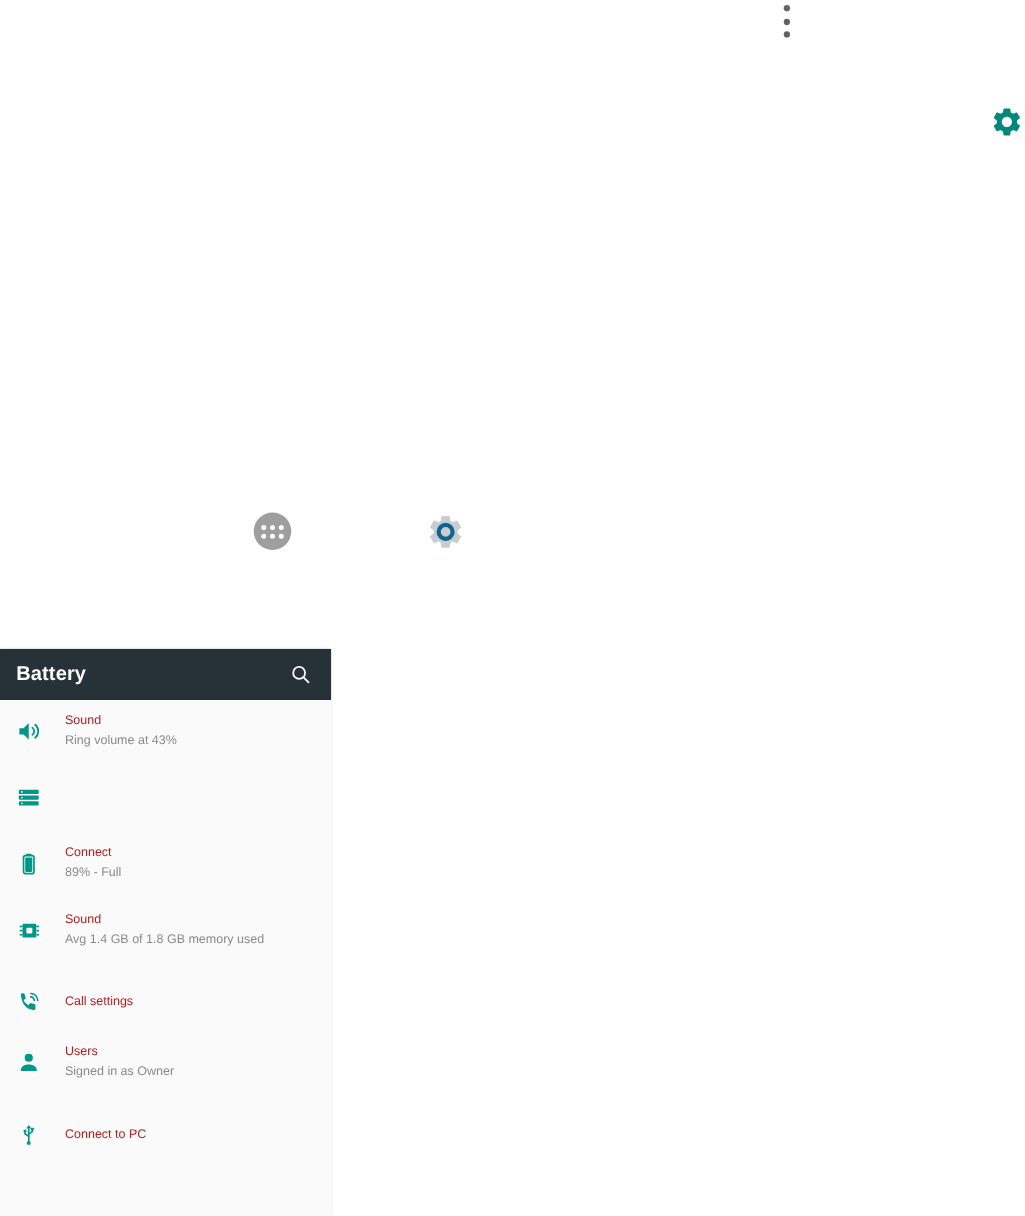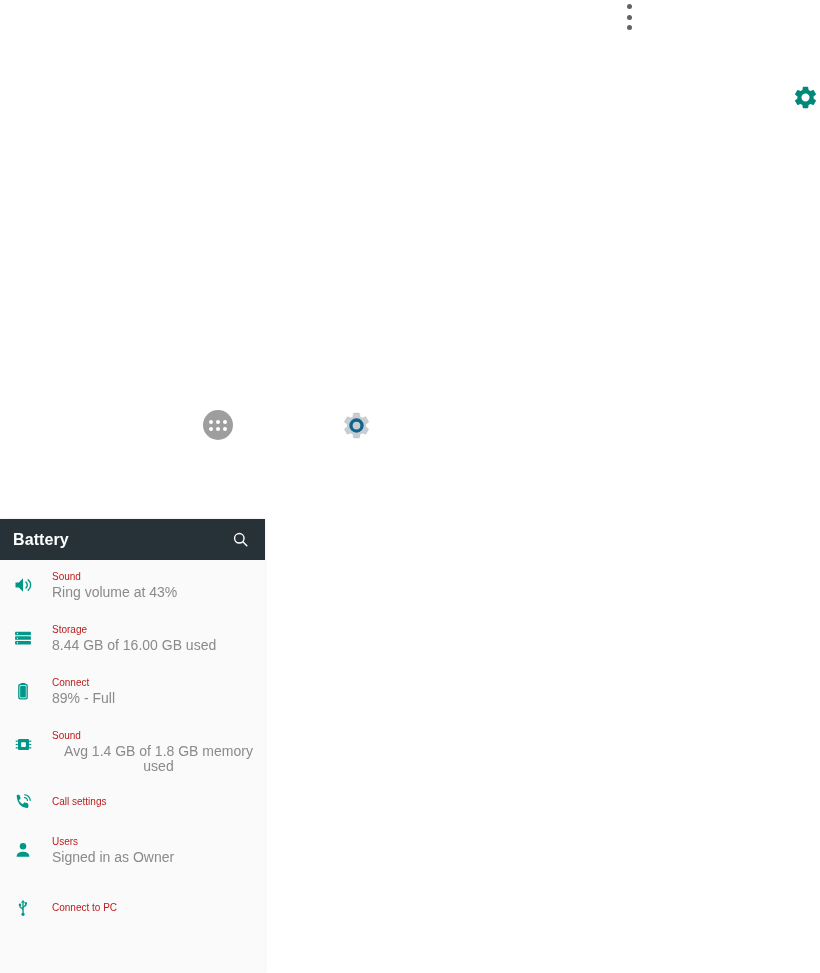--- a/index.html
+++ b/index.html
@@ -154,25 +154,24 @@
     margin-left: 18px;
     padding-top: 6px;
   }
   .settings-row.no-sub .row-text { padding-top: 0; }
   .row-title {
     font-size: 10px;
     color: #b91c1c;
     line-height: 16px;
   }
   .row-sub {
-    font-size: 14px;
+    font-size: 10px;
     color: #8a8a8a;
     line-height: 15px;
     margin-top: 0px;
-    text-align: center;
   }
 </style>
 </head>
 <body>
 
 <div class="desktop">
 
   <div class="overflow-menu">
     <span class="dot"></span>
     <span class="dot"></span>
@@ -235,24 +234,20 @@
     <div class="settings-row">
       <span class="row-icon">
         <svg viewBox="0 0 24 24" width="20" height="20" aria-hidden="true">
           <rect x="2.5" y="4.5" width="19" height="4.2" rx="0.8" fill="#009688"></rect>
           <rect x="2.5" y="10" width="19" height="4.2" rx="0.8" fill="#009688"></rect>
           <rect x="2.5" y="15.5" width="19" height="4.2" rx="0.8" fill="#009688"></rect>
           <circle cx="5.4" cy="6.6" r="0.85" fill="#fafafa"></circle>
           <circle cx="5.4" cy="12.1" r="0.85" fill="#fafafa"></circle>
           <circle cx="5.4" cy="17.6" r="0.85" fill="#fafafa"></circle>
         </svg>
-      </span>
-      <span class="row-text">
-        <div class="row-title">Storage</div>
-        <div class="row-sub">8.44 GB of 16.00 GB used</div>
       </span>
     </div>
 
     <div class="settings-row">
       <span class="row-icon">
         <svg viewBox="0 0 24 24" width="20" height="20" aria-hidden="true">
           <rect x="9.3" y="2.4" width="5.4" height="2" rx="0.6" fill="#009688"></rect>
           <rect x="7" y="4.2" width="10" height="17.2" rx="1.8" fill="none" stroke="#009688" stroke-width="1.6"></rect>
           <rect x="8.6" y="5.9" width="6.8" height="13.9" rx="1" fill="#009688"></rect>
         </svg>

